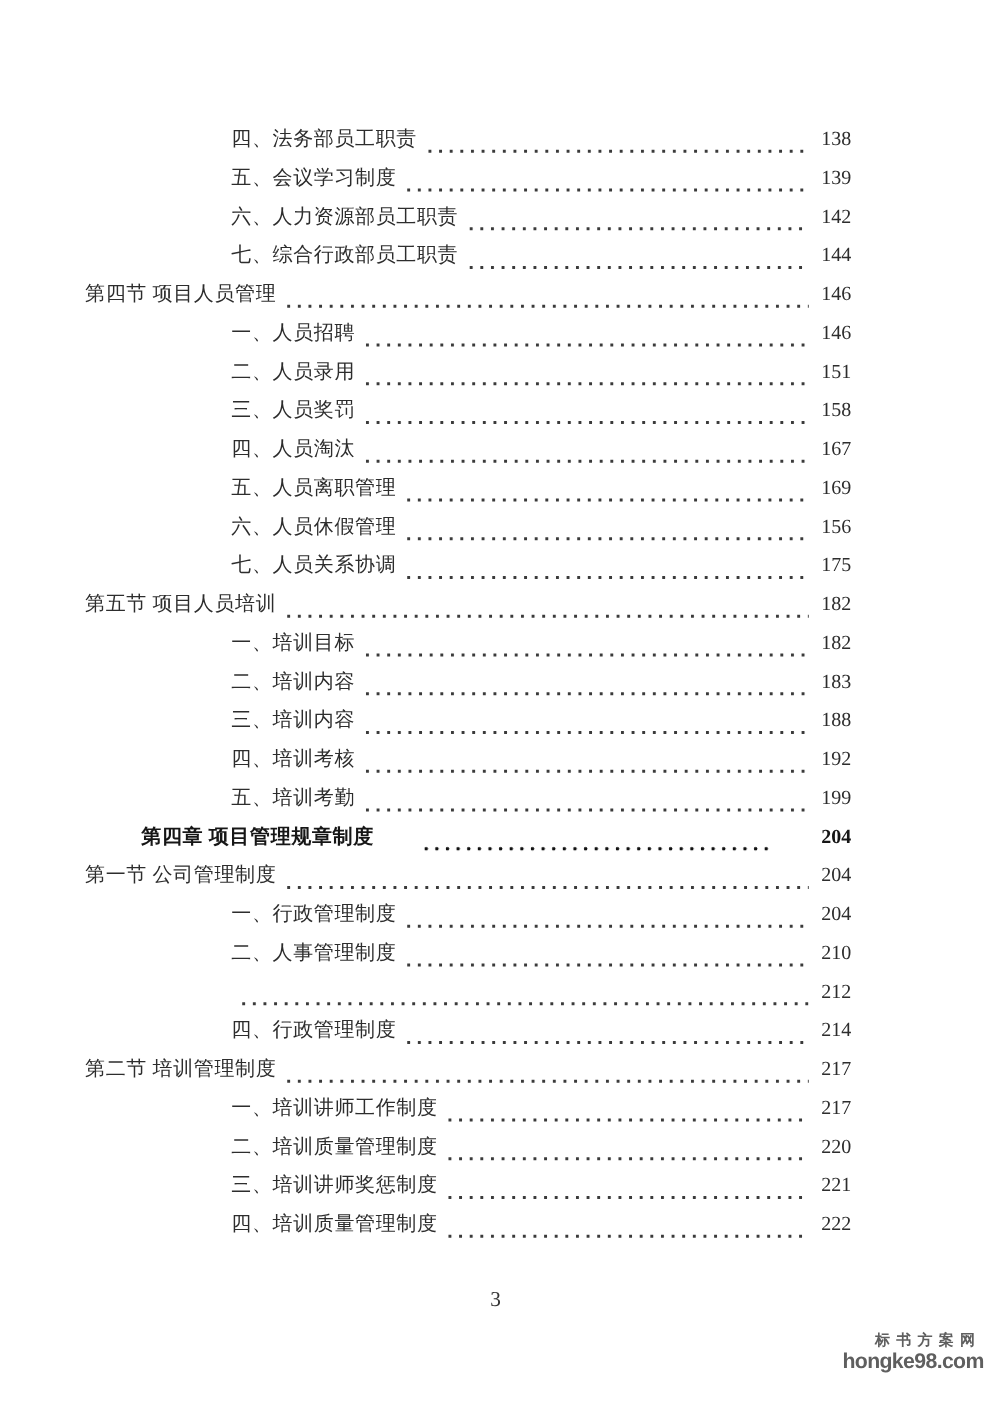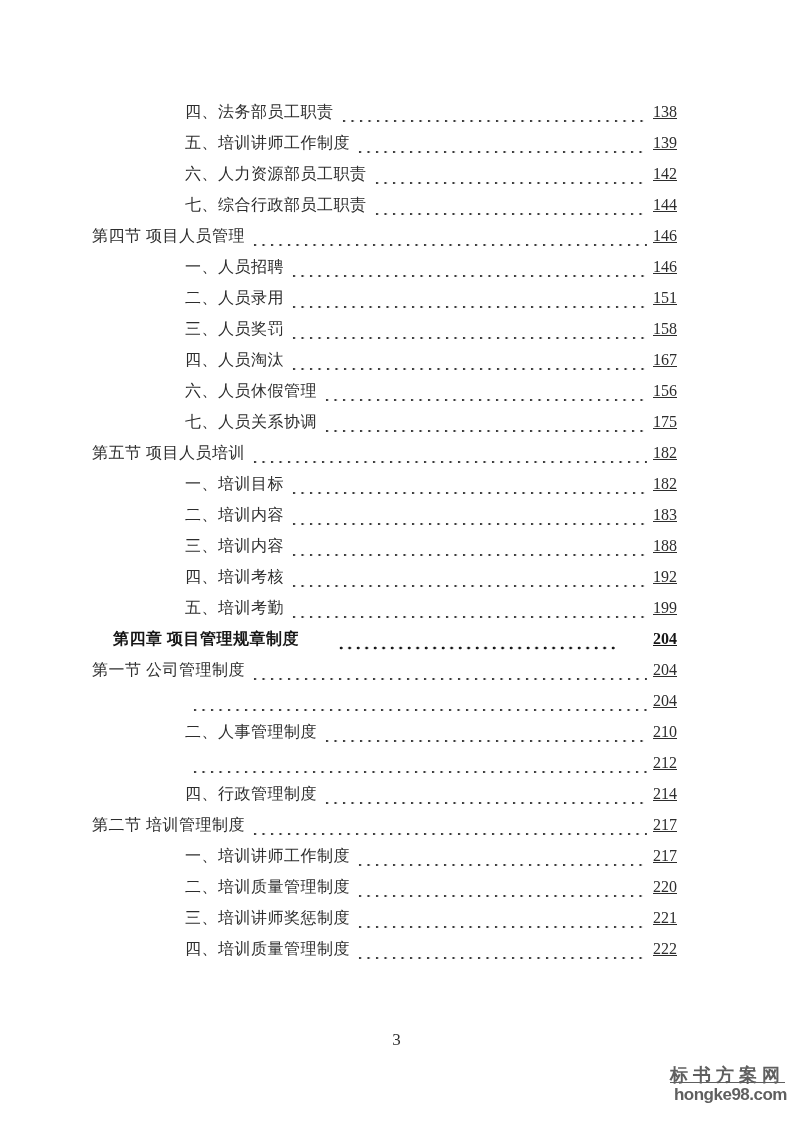--- a/index.html
+++ b/index.html
@@ -27,21 +27,21 @@
     font-size: 16px;
     line-height: 31px;
   }
   .toc-row.level-chapter {
     padding-left: 113px;
     font-weight: bold;
     color: #161616;
     gap: 32px;
   }
   .toc-row.level-section {
-    padding-left: 92px;
+    padding-left: 68px;
   }
   .toc-row.level-item {
     padding-left: 185px;
   }
   .toc-label {
     white-space: nowrap;
     letter-spacing: 0.5px;
     font-family: Liberation Serif, serif;
   }
   .toc-leader {
@@ -53,23 +53,22 @@
     background-size: 8.5px 4px;
     background-repeat: repeat-x;
     background-position: left 4px;
   }
   .level-chapter .toc-leader {
     background-image: radial-gradient(circle at 2px 2px, #121212 1.3px, transparent 1.65px);
   }
   .toc-page {
     white-space: nowrap;
     min-width: 32px;
-    text-align: left;
+    text-align: center;
     font-size: 16px;
-    text-decoration: underline;
   }
 
   
   .page-number {
     position: absolute;
     left: 0;
     right: 0;
     top: 1030px;
     text-align: center;
     font-size: 17px;
@@ -79,44 +78,43 @@
   
   .watermark {
     position: absolute;
     right: 6px;
     top: 1066px;
     text-align: right;
     line-height: 1;
     font-family: "Liberation Sans", "DejaVu Sans", sans-serif;
   }
   .wm-site-name {
-    font-size: 18px;
+    font-size: 12px;
     font-weight: bold;
     letter-spacing: 5px;
     margin-right: 2px;
     margin-bottom: 2px;
-    text-decoration: underline;
   }
   .wm-site-domain {
     font-size: 17px;
     font-weight: bold;
     letter-spacing: -0.5px;
   }
 </style>
 </head>
 <body>
 
 <main class="toc" id="toc">
     <div class="toc-row level-item">
       <span class="toc-label">四、法务部员工职责</span>
       <span class="toc-leader"></span>
       <span class="toc-page">138</span>
     </div>
     <div class="toc-row level-item">
-      <span class="toc-label">五、培训讲师工作制度</span>
+      <span class="toc-label">五、会议学习制度</span>
       <span class="toc-leader"></span>
       <span class="toc-page">139</span>
     </div>
     <div class="toc-row level-item">
       <span class="toc-label">六、人力资源部员工职责</span>
       <span class="toc-leader"></span>
       <span class="toc-page">142</span>
     </div>
     <div class="toc-row level-item">
       <span class="toc-label">七、综合行政部员工职责</span>
@@ -140,20 +138,25 @@
     </div>
     <div class="toc-row level-item">
       <span class="toc-label">三、人员奖罚</span>
       <span class="toc-leader"></span>
       <span class="toc-page">158</span>
     </div>
     <div class="toc-row level-item">
       <span class="toc-label">四、人员淘汰</span>
       <span class="toc-leader"></span>
       <span class="toc-page">167</span>
+    </div>
+    <div class="toc-row level-item">
+      <span class="toc-label">五、人员离职管理</span>
+      <span class="toc-leader"></span>
+      <span class="toc-page">169</span>
     </div>
     <div class="toc-row level-item">
       <span class="toc-label">六、人员休假管理</span>
       <span class="toc-leader"></span>
       <span class="toc-page">156</span>
     </div>
     <div class="toc-row level-item">
       <span class="toc-label">七、人员关系协调</span>
       <span class="toc-leader"></span>
       <span class="toc-page">175</span>
@@ -192,20 +195,21 @@
       <span class="toc-label">第四章 项目管理规章制度</span>
       <span class="toc-leader"></span>
       <span class="toc-page">204</span>
     </div>
     <div class="toc-row level-section">
       <span class="toc-label">第一节 公司管理制度</span>
       <span class="toc-leader"></span>
       <span class="toc-page">204</span>
     </div>
     <div class="toc-row level-item">
+      <span class="toc-label">一、行政管理制度</span>
       <span class="toc-leader"></span>
       <span class="toc-page">204</span>
     </div>
     <div class="toc-row level-item">
       <span class="toc-label">二、人事管理制度</span>
       <span class="toc-leader"></span>
       <span class="toc-page">210</span>
     </div>
     <div class="toc-row level-item">
       <span class="toc-leader"></span>

